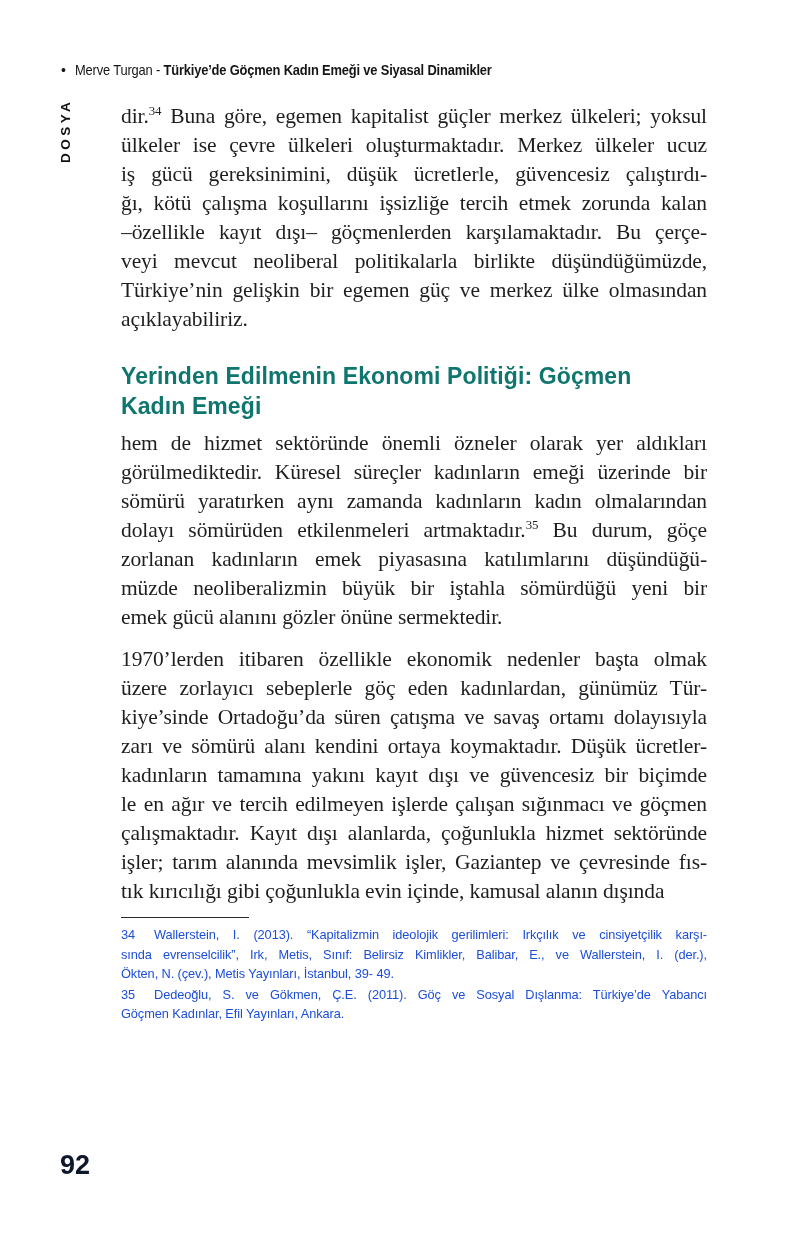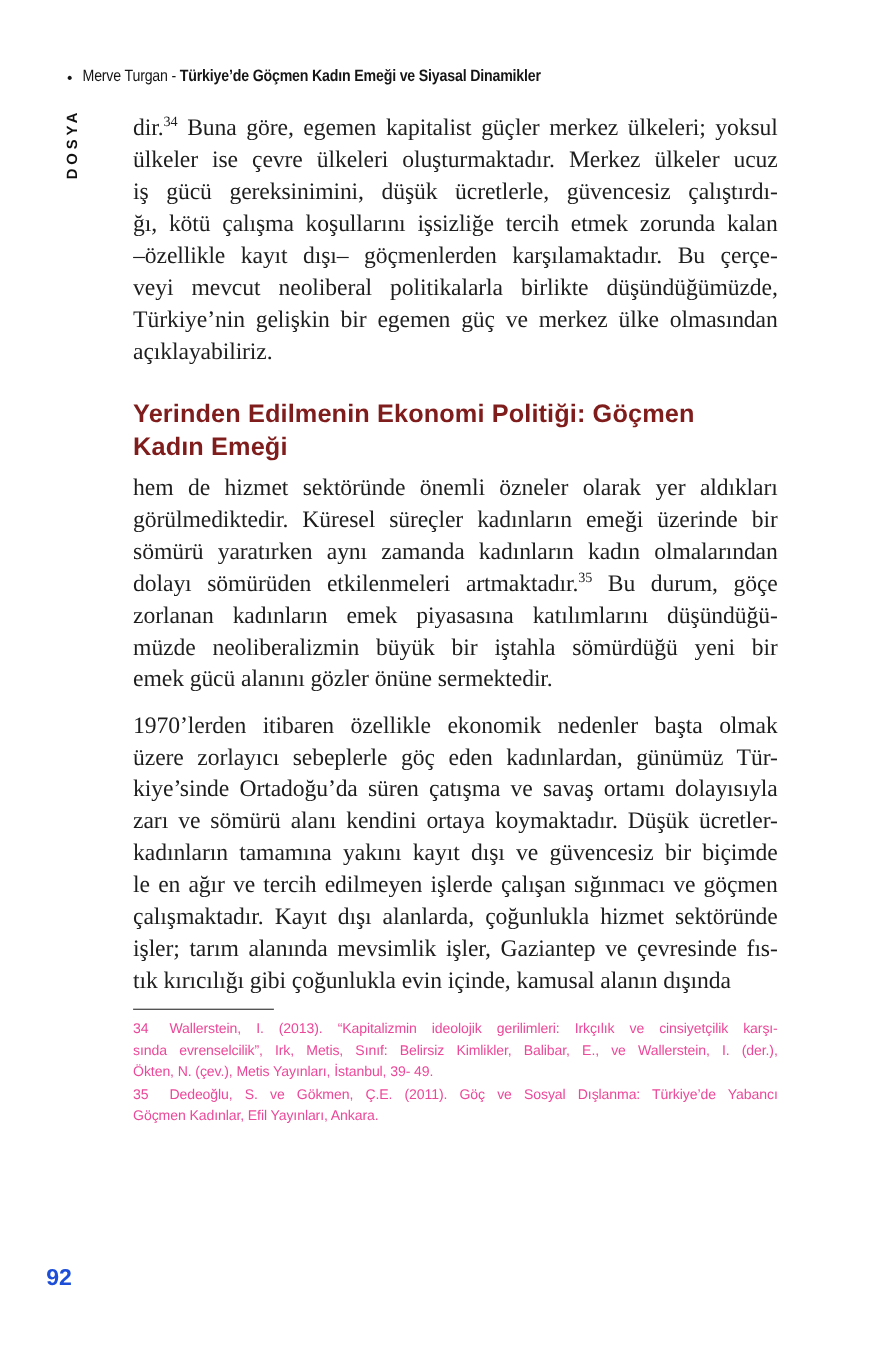--- a/index.html
+++ b/index.html
@@ -46,44 +46,44 @@
   }
   .para .tl { text-align:justify; text-align-last:justify; overflow:hidden; height:29px; }
   .para .tl.last { text-align-last:left; }
   .para + .para { margin-top:13px; }
   sup { font-size:0.6em; vertical-align:super; line-height:0; }
 
   .section-heading {
     margin-top:27px; margin-bottom:8px;
     font-family:"Liberation Sans","DejaVu Sans",sans-serif;
     font-weight:700; font-size:23px; line-height:30px;
-    color:#7f1d1d; letter-spacing:0.1px;
+    color:#0f766e; letter-spacing:0.1px;
   }
   .section-heading .tl { text-align:left; }
 
   
   .fn-rule {
     margin-top:11px; width:128px;
     border-top:1.5px solid #2b2b2b;
   }
   .footnotes {
     margin-top:7px;
     font-family:"Liberation Sans","DejaVu Sans",sans-serif;
     font-size:12.8px; line-height:19.5px;
-    color:#ec4899; letter-spacing:-0.1px;
+    color:#1d4ed8; letter-spacing:-0.1px;
   }
   .footnote { margin-top:1px; }
   .footnote .tl { text-align:justify; text-align-last:justify; overflow:hidden; height:19.5px; }
   .footnote .tl.last { text-align-last:left; }
   .fn-num { display:inline-block; width:33px; }
 
   .page-number {
-    position:absolute; left:42px; top:1150px;
+    position:absolute; left:60px; top:1150px;
     font-family:"Liberation Sans","DejaVu Sans",sans-serif;
-    font-weight:700; font-size:21px; color:#1d4ed8;
+    font-weight:700; font-size:27px; color:#0f172a;
   }
 </style>
 </head>
 <body>
 
 <div class="page">
 
   <div class="running-header">
     <span class="bullet">•</span>
     <span class="header-text">

